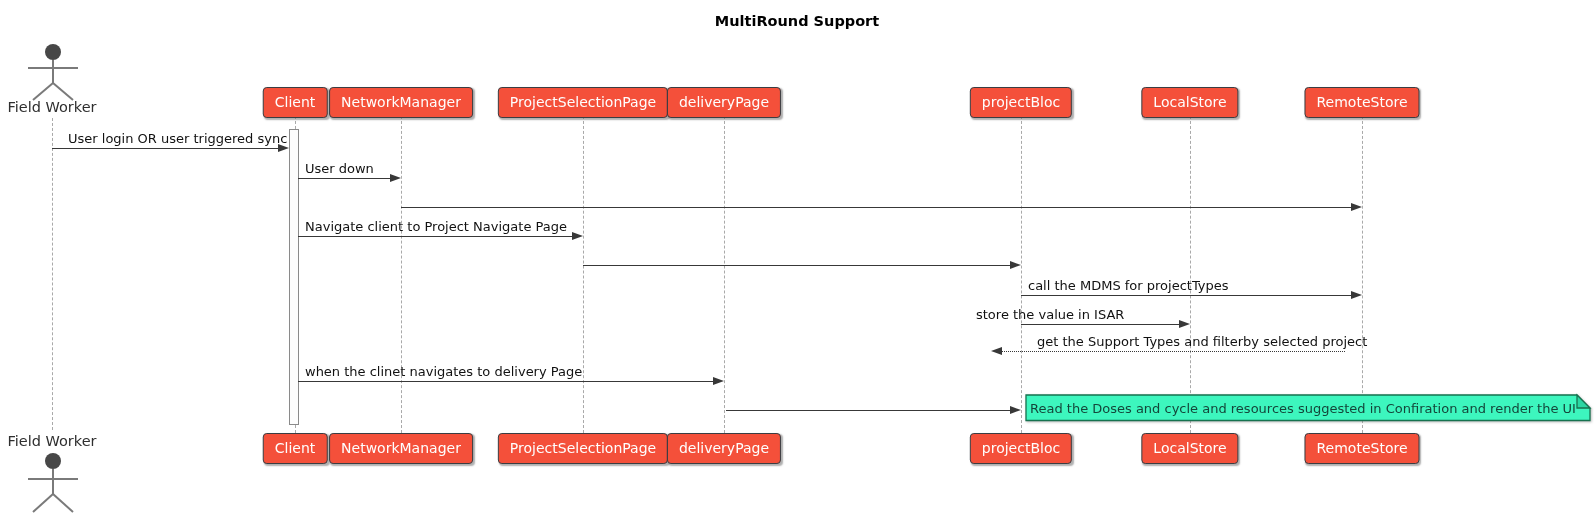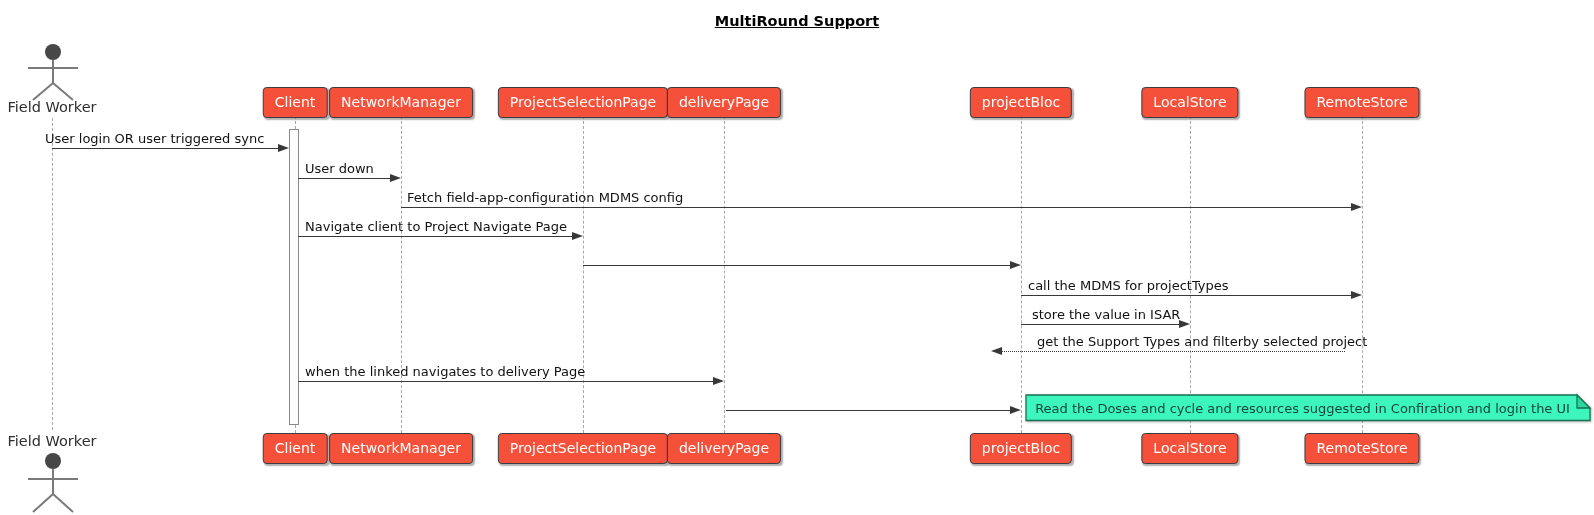--- a/index.html
+++ b/index.html
@@ -2,21 +2,21 @@
 <html><head>
 <meta charset="utf-8">
 <style>
   html,body{margin:0;padding:0;background:#fff;}
   .diagram{
     position:relative;width:1594px;height:515px;background:#ffffff;
     font-family:"DejaVu Sans","Liberation Sans",sans-serif;overflow:hidden;
   }
   .title{
     position:absolute;left:0;top:13px;width:1594px;text-align:center;
-    font-size:14.5px;font-weight:bold;color:#000;text-decoration:underline;
+    font-size:14.5px;font-weight:bold;color:#000;
   }
   .lifeline{position:absolute;width:0;border-left:1px dashed #A9A9A9;}
   .activation{
     position:absolute;width:8px;background:#FDFDFD;border:1px solid #8A8A8A;
   }
   .participant{
     position:absolute;height:29px;line-height:29px;transform:translateX(-50%);
     background:#F4503A;border:1.5px solid #3A3D42;border-radius:4px;
     color:#FEFEFE;font-size:14px;padding:0 11px;white-space:nowrap;
     box-shadow:1.5px 1.5px 1.5px rgba(110,110,110,0.55);
@@ -61,63 +61,62 @@
   <div class="actor-label" style="left:-1px;top:99px">Field Worker</div>
 
   <div class="participant" style="left:295px;top:87px">Client</div>
   <div class="participant" style="left:401px;top:87px">NetworkManager</div>
   <div class="participant" style="left:583px;top:87px">ProjectSelectionPage</div>
   <div class="participant" style="left:724px;top:87px">deliveryPage</div>
   <div class="participant" style="left:1021px;top:87px">projectBloc</div>
   <div class="participant" style="left:1190px;top:87px">LocalStore</div>
   <div class="participant" style="left:1362px;top:87px">RemoteStore</div>
 
-  <div class="mlabel" style="left:45px;top:131px">User login OR user triggered sync</div>
+  <div class="mlabel" style="left:68px;top:131px">User login OR user triggered sync</div>
   <div class="mline" style="left:52px;top:148px;width:226px"></div>
   <div class="head-r" style="left:278px;top:143.5px"></div>
 
   <div class="mlabel" style="left:305px;top:161px">User down</div>
   <div class="mline" style="left:298px;top:178px;width:92px"></div>
   <div class="head-r" style="left:390px;top:173.5px"></div>
 
-  <div class="mlabel" style="left:407px;top:190px">Fetch field-app-configuration MDMS config</div>
   <div class="mline" style="left:401px;top:207px;width:950px"></div>
   <div class="head-r" style="left:1351px;top:202.5px"></div>
 
   <div class="mlabel" style="left:305px;top:219px">Navigate client to Project Navigate Page</div>
   <div class="mline" style="left:298px;top:236px;width:274px"></div>
   <div class="head-r" style="left:572px;top:231.5px"></div>
 
   <div class="mline" style="left:583px;top:265px;width:427px"></div>
   <div class="head-r" style="left:1010px;top:260.5px"></div>
 
   <div class="mlabel" style="left:1028px;top:278px">call the MDMS for projectTypes</div>
   <div class="mline" style="left:1021px;top:295px;width:330px"></div>
   <div class="head-r" style="left:1351px;top:290.5px"></div>
 
-  <div class="mlabel" style="left:1032px;top:307px">store the value in ISAR</div>
+  <div class="mlabel" style="left:976px;top:307px">store the value in ISAR</div>
   <div class="mline" style="left:1021px;top:324px;width:158px"></div>
   <div class="head-r" style="left:1179px;top:319.5px"></div>
 
   <div class="mlabel" style="left:1037px;top:334px">get the Support Types and filterby selected project</div>
   <div class="mline dotted" style="left:1002px;top:351px;width:343px"></div>
   <div class="head-l" style="left:991px;top:346.5px"></div>
 
-  <div class="mlabel" style="left:305px;top:364px">when the linked navigates to delivery Page</div>
+  <div class="mlabel" style="left:305px;top:364px">when the clinet navigates to delivery Page</div>
   <div class="mline" style="left:298px;top:381px;width:415px"></div>
   <div class="head-r" style="left:713px;top:376.5px"></div>
 
   <div class="mline" style="left:726px;top:410px;width:284px"></div>
   <div class="head-r" style="left:1010px;top:405.5px"></div>
 
   <svg class="note-svg" style="left:1025px;top:394px" width="567" height="28">
     <path d="M1,1 H552 L565,14 V26.5 H1 Z" fill="#3DF6BE" stroke="#16724F" stroke-width="1.3"></path>
     <path d="M552,1 V14 H565 Z" fill="#2BD6A3" stroke="#16724F" stroke-width="1.3"></path>
   </svg>
-  <div class="note-text" style="left:1030px;top:401px;width:545px">Read the Doses and cycle and resources suggested in Confiration and login the UI</div>
+  <div class="note-text" style="left:1030px;top:401px;width:545px">Read the Doses and cycle and resources suggested in Confiration and render the UI</div>
 
   <div class="participant" style="left:295px;top:433px">Client</div>
   <div class="participant" style="left:401px;top:433px">NetworkManager</div>
   <div class="participant" style="left:583px;top:433px">ProjectSelectionPage</div>
   <div class="participant" style="left:724px;top:433px">deliveryPage</div>
   <div class="participant" style="left:1021px;top:433px">projectBloc</div>
   <div class="participant" style="left:1190px;top:433px">LocalStore</div>
   <div class="participant" style="left:1362px;top:433px">RemoteStore</div>
 
   <div class="actor-label" style="left:-1px;top:433px">Field Worker</div>

